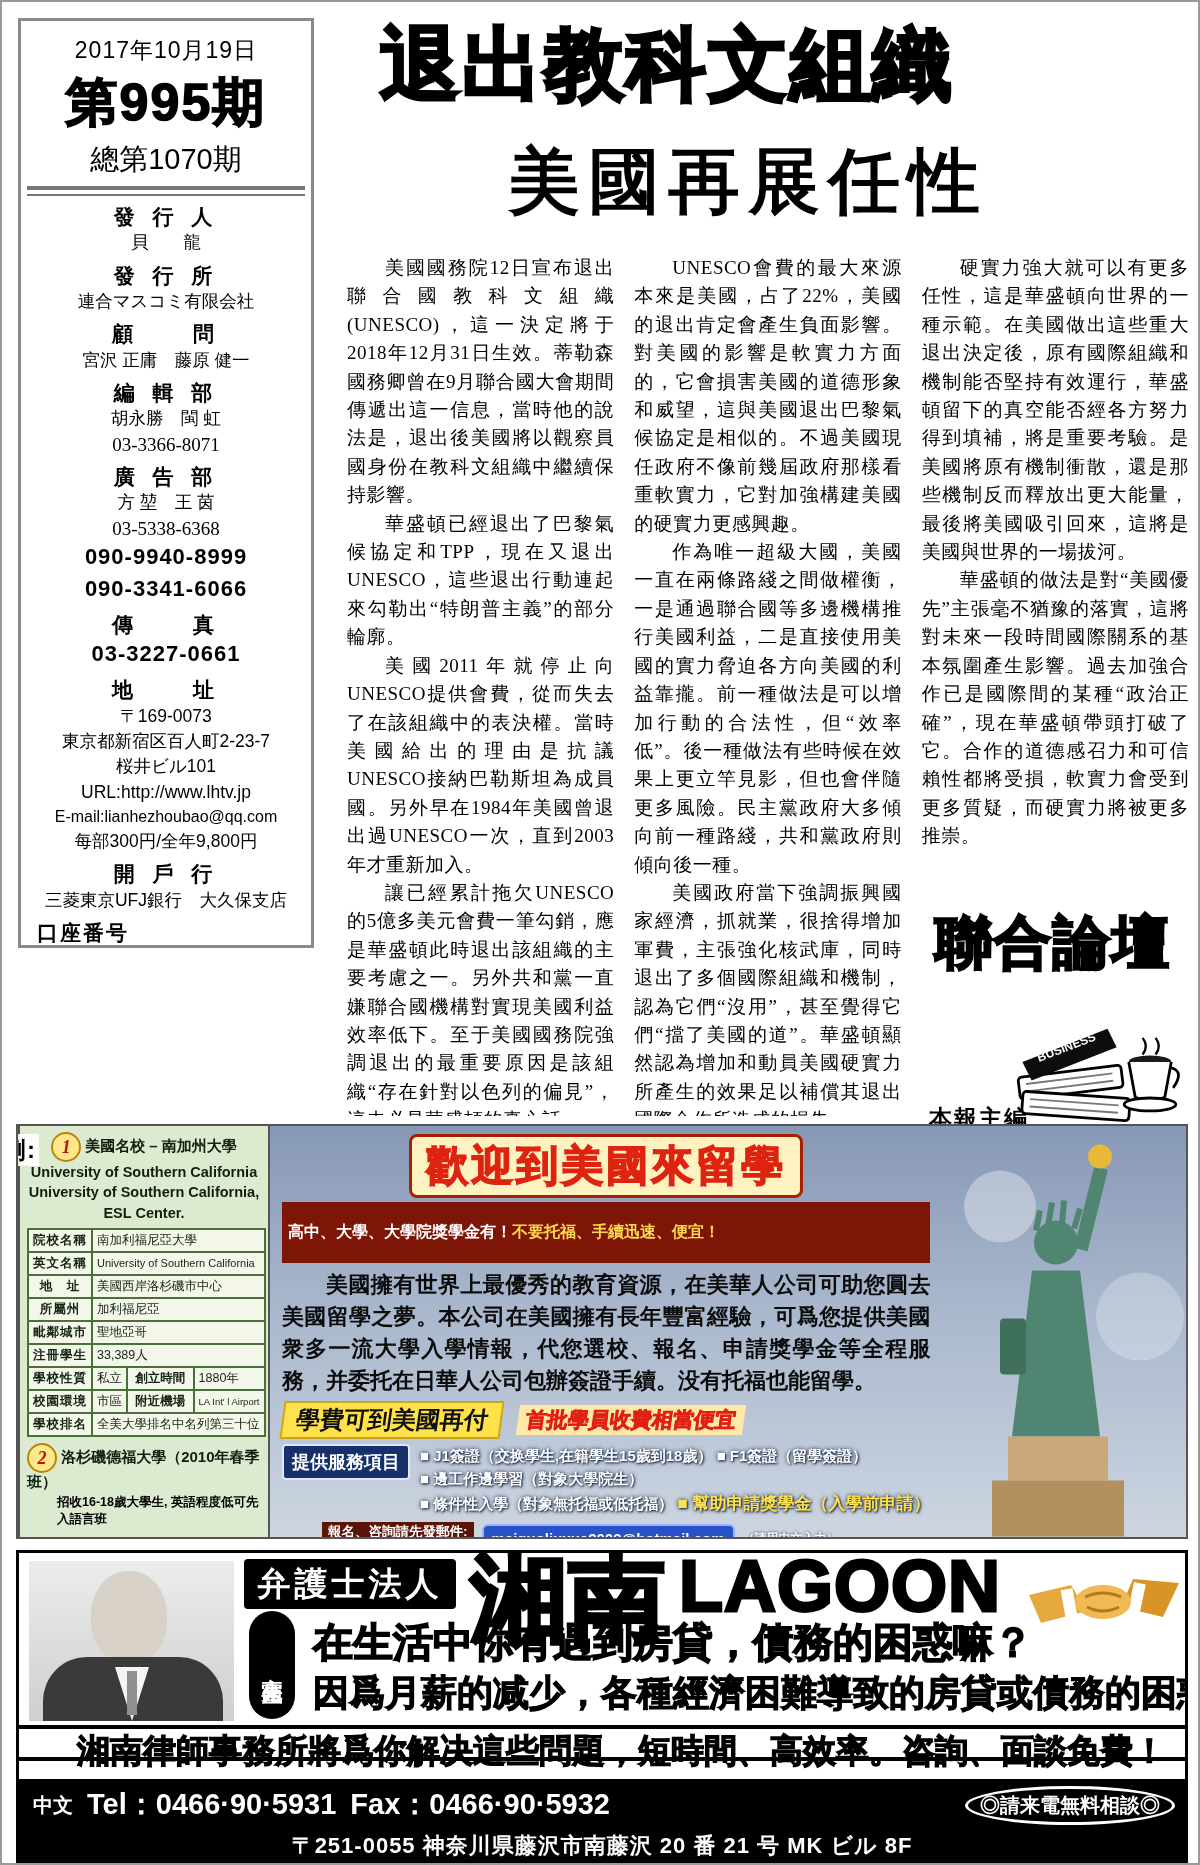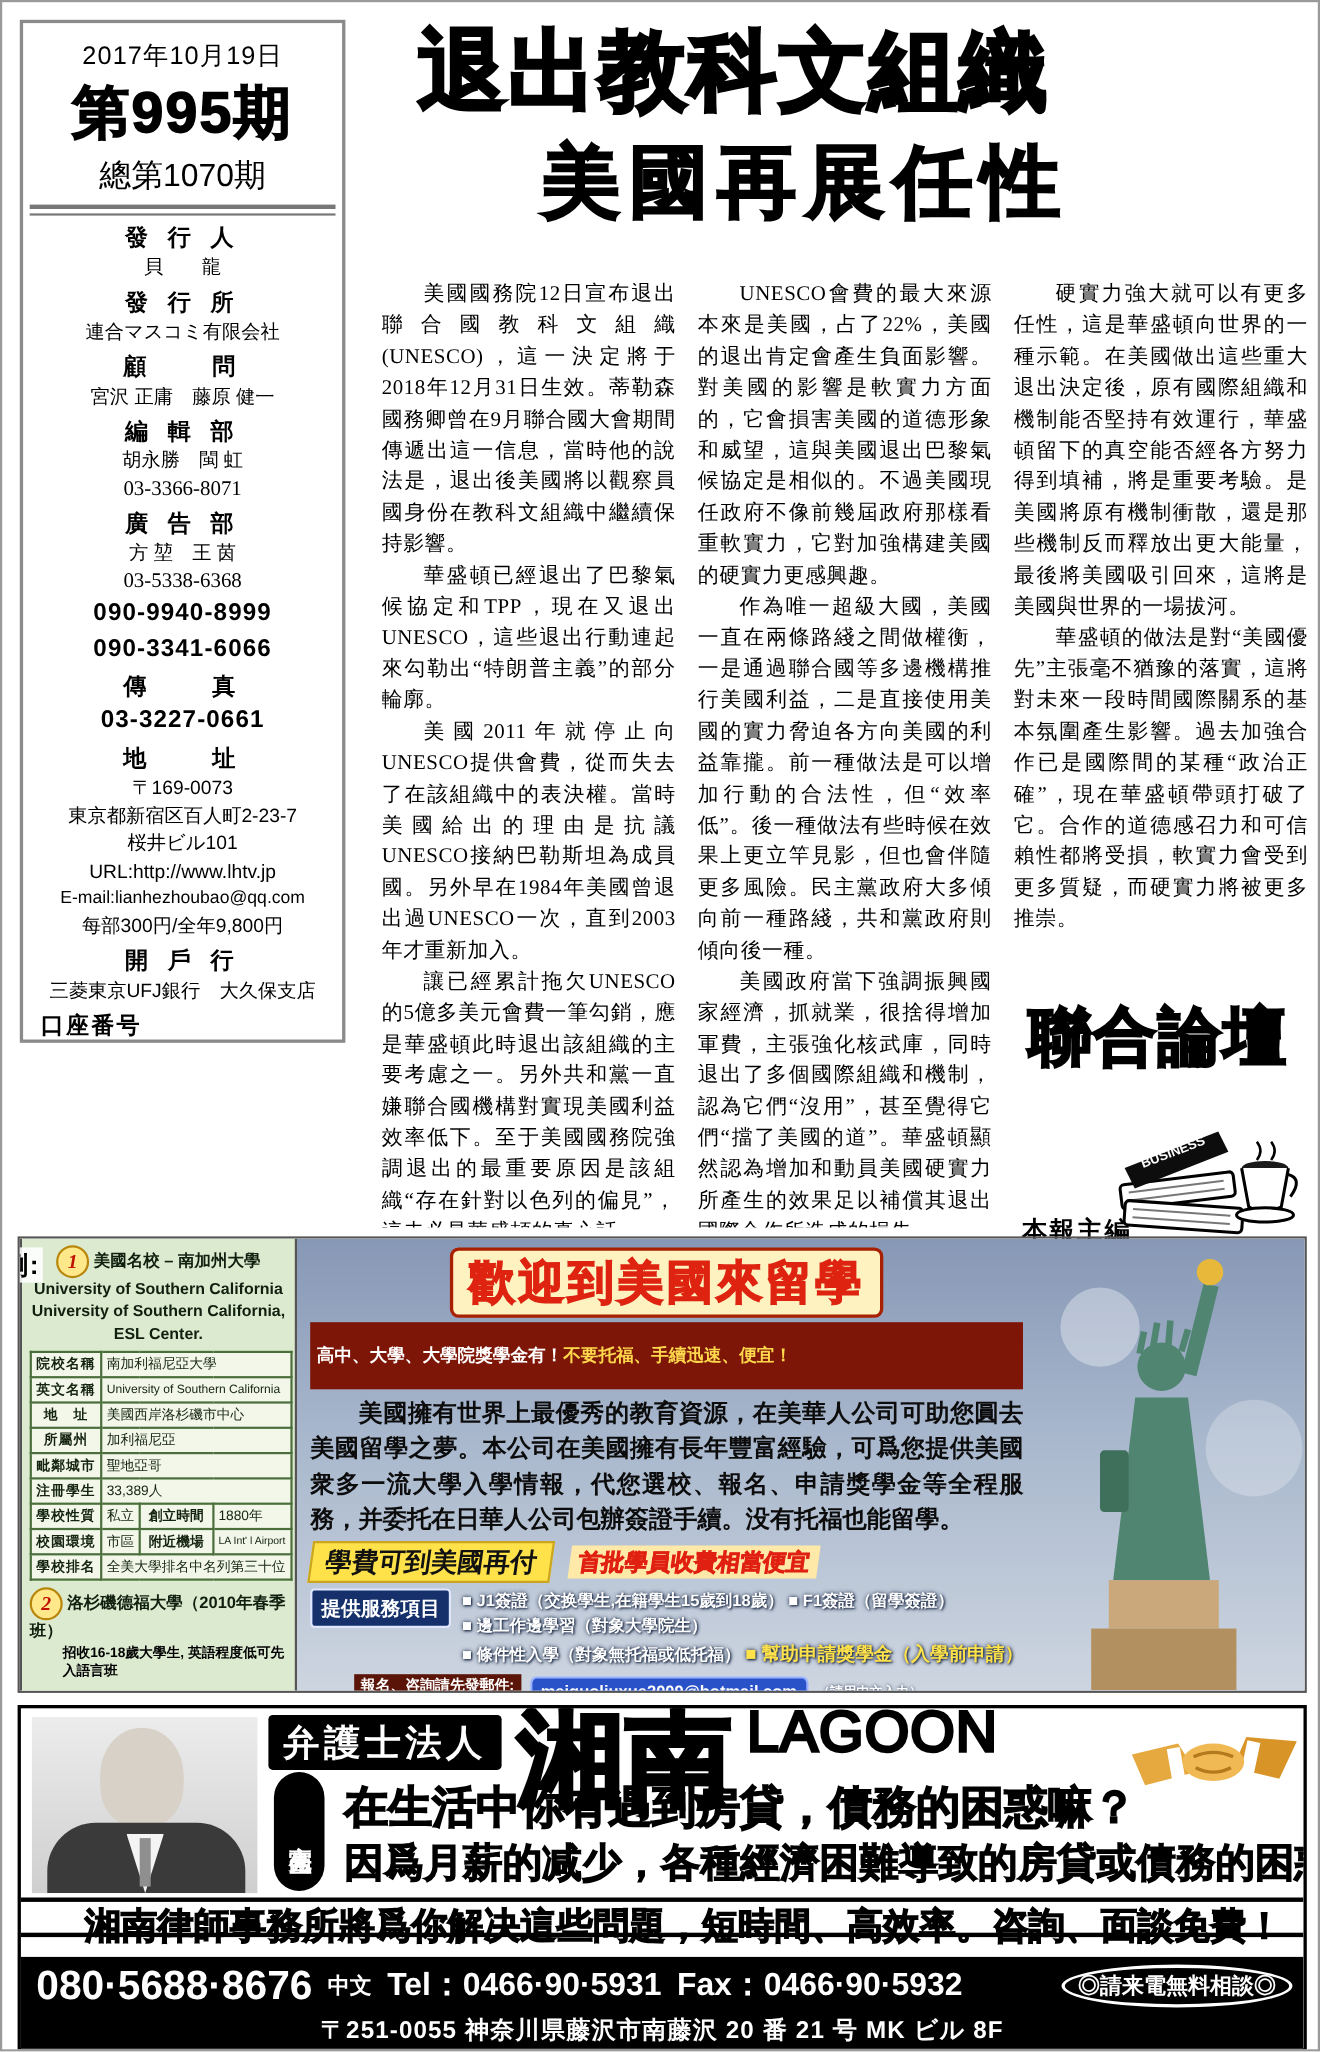--- a/index.html
+++ b/index.html
@@ -17,22 +17,22 @@
   .mh-hl{font-size:21px;font-weight:bold;letter-spacing:2px;margin:7px 0 0 12px;text-align:left;line-height:1.25;}
   .mh-v{font-size:17.5px;line-height:1.45;}
   .mh-sm{font-size:16px;line-height:1.5;}
   .mh-serif{font-family:"Liberation Serif",serif;font-size:19px;line-height:1.35;}
   .mh-big{font-size:22px;font-weight:bold;line-height:1.45;letter-spacing:1px;}
 
   
   .headline-main{position:absolute;left:320px;top:10px;width:690px;margin:0;text-align:center;
                  font-size:80px;font-weight:900;letter-spacing:2px;-webkit-text-stroke:3px #000;
                  font-family:"Liberation Sans",sans-serif;white-space:nowrap;}
-  .headline-sub{position:absolute;left:360px;top:116px;width:740px;margin:0;text-align:center;
-                font-size:72px;font-weight:700;letter-spacing:8px;-webkit-text-stroke:2px #000;
+  .headline-sub{position:absolute;left:360px;top:116px;width:740px;margin:16px;text-align:center;
+                font-size:72px;font-weight:400;letter-spacing:8px;-webkit-text-stroke:2px #000;
                 font-family:"Liberation Serif",serif;white-space:nowrap;}
 
   
   .article{position:absolute;left:345px;top:252px;width:842px;height:862px;display:flex;gap:20px;}
   .article .col{flex:1;overflow:hidden;}
   .article p{margin:0;font-family:"Liberation Serif","DejaVu Serif",serif;font-size:19px;
              line-height:28.4px;letter-spacing:0.5px;text-align:justify;text-indent:2em;}
 
   
   .forum{position:absolute;left:917px;top:903px;width:268px;}
@@ -104,21 +104,21 @@
                 background:linear-gradient(#ececec,#cfcfcf);}
   .lp-head{position:absolute;left:62px;top:10px;width:76px;height:90px;border-radius:48% 48% 42% 42%;background:#d8d1c7;}
   .lp-body{position:absolute;left:14px;bottom:-6px;width:180px;height:70px;background:#3a3a3a;border-radius:44px 44px 0 0;}
   .lp-shirt{position:absolute;left:86px;bottom:0;width:34px;height:54px;background:#f4f4f4;
             clip-path:polygon(0 0,100% 0,50% 100%);}
   .lp-tie{position:absolute;left:98px;bottom:6px;width:10px;height:44px;background:#8f8f8f;}
   .firm-type{position:absolute;left:225px;top:6px;width:212px;height:50px;background:#000;color:#fff;
              font-size:33px;font-weight:900;letter-spacing:4px;text-align:center;line-height:50px;border-radius:4px;}
   .firm-name{position:absolute;left:452px;top:-18px;font-size:96px;font-weight:900;-webkit-text-stroke:4px #000;
              letter-spacing:2px;white-space:nowrap;}
-  .firm-latin{position:absolute;left:660px;top:-8px;font-size:52px;font-weight:400;letter-spacing:1px;
+  .firm-latin{position:absolute;left:660px;top:-8px;font-size:72px;font-weight:700;letter-spacing:1px;
               -webkit-text-stroke:3px #000;white-space:nowrap;}
   .handshake{position:absolute;right:6px;top:2px;}
   .person-oval{position:absolute;left:230px;top:58px;width:46px;height:108px;background:#000;border-radius:23px;
                color:#fff;font-size:21px;font-weight:bold;writing-mode:vertical-rl;text-align:center;line-height:46px;letter-spacing:2px;}
   .law-line1{position:absolute;left:294px;top:62px;font-size:40px;font-weight:900;-webkit-text-stroke:1.5px #000;white-space:nowrap;}
   .law-line2{position:absolute;left:294px;top:116px;font-size:36px;font-weight:900;-webkit-text-stroke:1.2px #000;white-space:nowrap;}
   .law-band{position:absolute;left:0;right:0;top:172px;height:36px;border-top:4px solid #000;border-bottom:4px solid #000;
             font-size:33px;font-weight:900;-webkit-text-stroke:1.2px #000;line-height:44px;padding-left:58px;
             box-sizing:border-box;white-space:nowrap;}
   .law-bottom{position:absolute;left:0;right:0;top:226px;bottom:0;background:#000;color:#fff;}
@@ -351,21 +351,20 @@
       <rect x="102" y="28" width="12" height="28" fill="#fff" transform="rotate(12 108 42)"></rect>
       <ellipse cx="74" cy="47" rx="28" ry="17" fill="#f0b954"></ellipse>
       <path d="M56,42 q18,-8 36,0 M58,52 q16,8 32,0" stroke="#b5791d" stroke-width="3" fill="none"></path>
     </svg>
     <div class="person-oval">高宮先生</div>
     <div class="law-line1">在生活中你有遇到房貸，債務的困惑嘛？</div>
     <div class="law-line2">因爲月薪的减少，各種經濟困難導致的房貸或債務的困惑。</div>
     <div class="law-band">湘南律師事務所將爲你解决這些問題，短時間、高效率。咨詢、面談免費！</div>
     <div class="law-bottom">
       <div class="phone-row">
-        <span class="phone">080·5688·8676</span>
         <span class="lang">中文</span>
         <span class="telfax">Tel：0466·90·5931</span>
         <span class="telfax">Fax：0466·90·5932</span>
         <span class="consult-oval">◎請来電無料相談◎</span>
       </div>
       <div class="law-address">〒251-0055 神奈川県藤沢市南藤沢 20 番 21 号 MK ビル 8F</div>
     </div>
   </section>
 
 </div>

